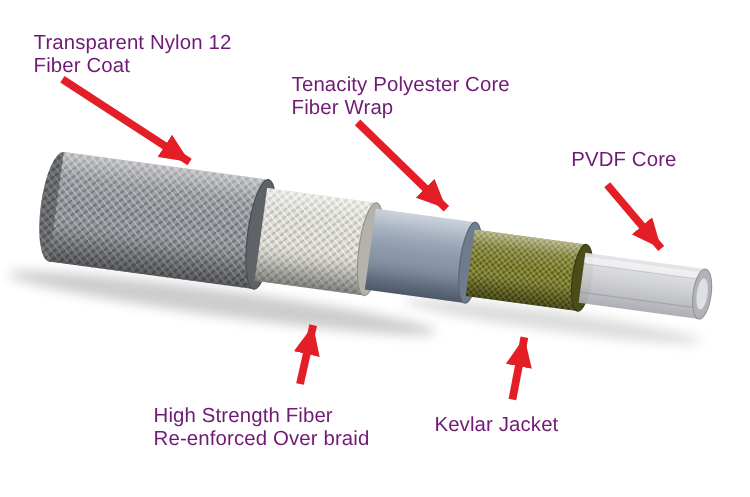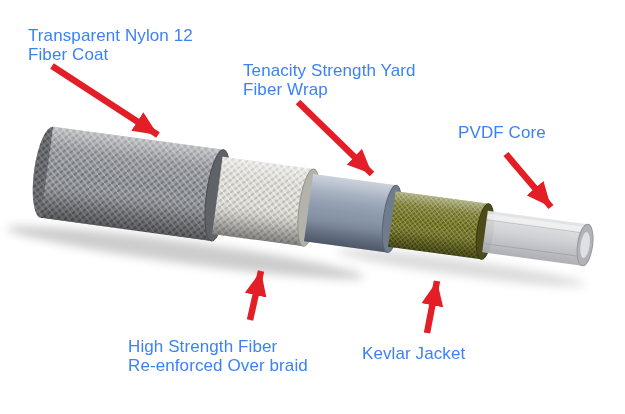--- a/index.html
+++ b/index.html
@@ -3,26 +3,26 @@
 <meta charset="utf-8">
 <style>
   html,body{margin:0;padding:0;background:#fff;}
   .canvas{
     position:relative;width:625px;height:414px;background:#fff;overflow:hidden;
     font-family:"Liberation Sans",sans-serif;color:#231f20;
   }
   .diagram-svg{position:absolute;left:0;top:0;}
   .label{
     position:absolute;font-size:17px;line-height:1.12;letter-spacing:.1px;
-    white-space:nowrap;color:#3b82f6;
+    white-space:nowrap;color:#701a75;
   }
   .label span{display:block;}
   .lbl-nylon{left:28px;top:26px;}
   .lbl-polyester{left:243px;top:61px;}
-  .lbl-pvdf{left:458px;top:123px;}
+  .lbl-pvdf{left:476px;top:123px;}
   .lbl-fiber{left:128px;top:337px;}
   .lbl-kevlar{left:362px;top:344px;}
 </style>
 </head>
 <body>
 
 <div class="canvas">
 
   <svg class="diagram-svg" width="625" height="414" viewBox="0 0 625 414">
     <defs>
@@ -107,21 +107,21 @@
       <path d="M427,333 L437,281" marker-end="url(#arrowHead)" stroke="#e31e26"></path>
     </g>
   </svg>
 
   <div class="label lbl-nylon">
     <span>Transparent Nylon 12</span>
     <span>Fiber Coat</span>
   </div>
 
   <div class="label lbl-polyester">
-    <span>Tenacity Strength Yard</span>
+    <span>Tenacity Polyester Core</span>
     <span>Fiber Wrap</span>
   </div>
 
   <div class="label lbl-pvdf">
     <span>PVDF Core</span>
   </div>
 
   <div class="label lbl-kevlar">
     <span>Kevlar Jacket</span>
   </div>

